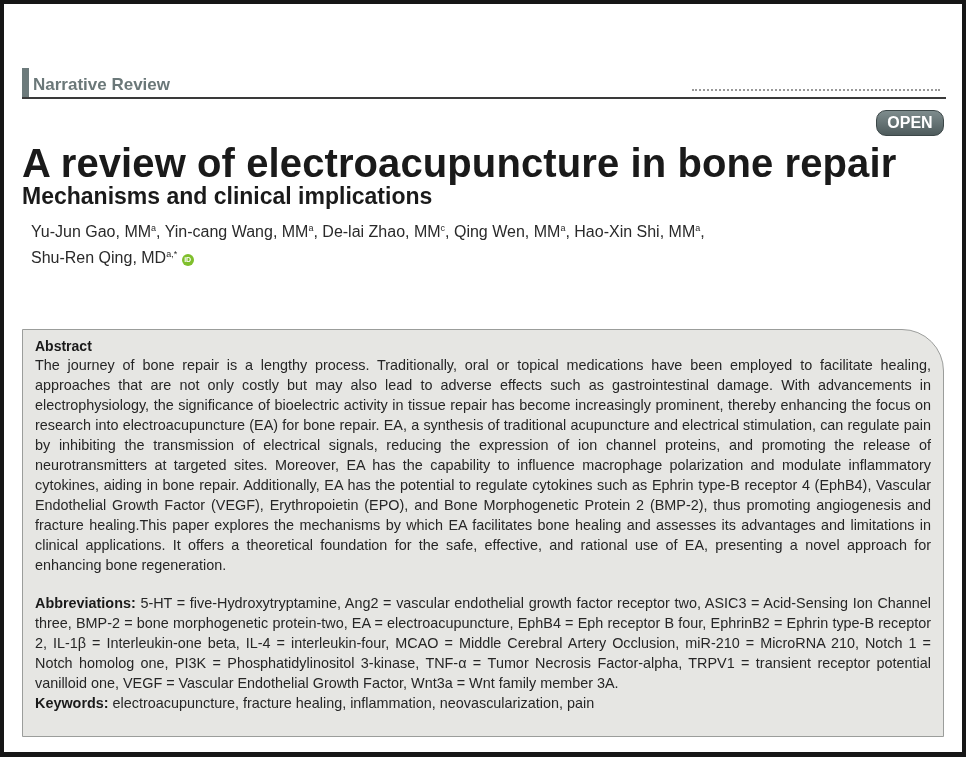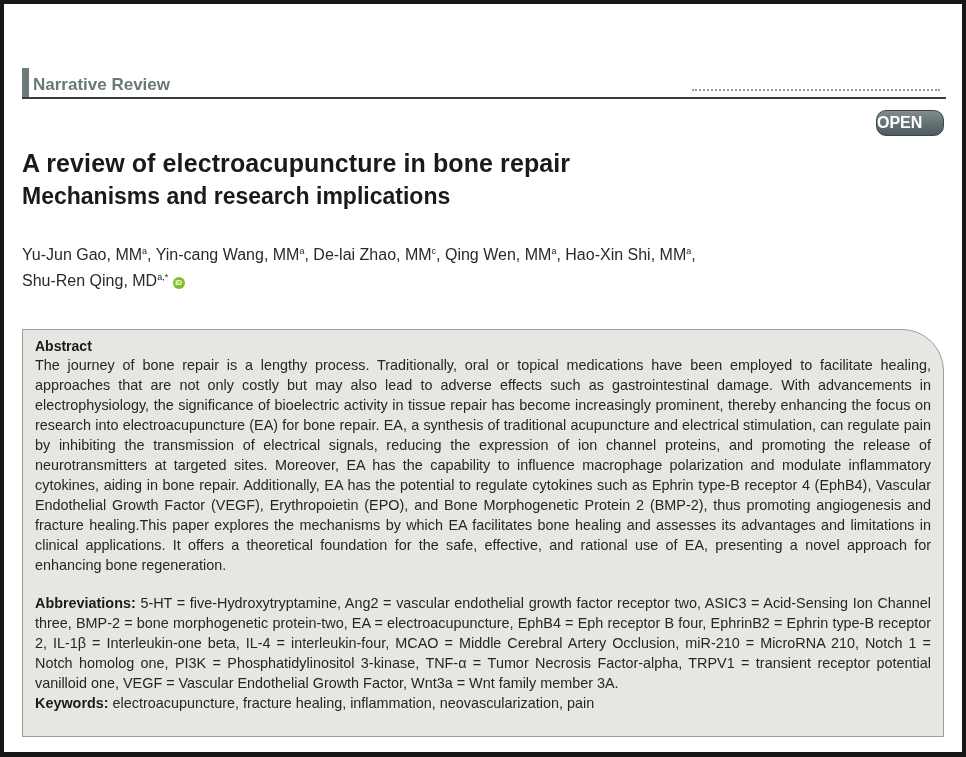--- a/index.html
+++ b/index.html
@@ -62,45 +62,44 @@
     border-top: 2px dotted #9a9a9a;
   }
   .open-badge {
     position: absolute;
     right: 18px; top: 106px;
     width: 66px; height: 24px;
     border-radius: 10px;
     background: linear-gradient(#7e8c8d, #4e5b5c);
     color: #ffffff;
     font-weight: bold; font-size: 16px;
-    text-align: left; line-height: 24px;
+    text-align: center; line-height: 24px;
     border: 1px solid #3c4748;
   }
   .title {
     position: absolute;
     left: 18px; top: 140px;
-    font-size: 25px; font-weight: bold;
+    font-size: 40px; font-weight: bold;
     color: #1a1a1a;
     line-height: 38px;
     letter-spacing: 0.1px;
   }
   .subtitle {
     position: absolute;
     left: 18px; top: 178px;
     font-size: 23px; font-weight: bold;
     color: #1a1a1a;
     line-height: 28px;
   }
   .authors {
     position: absolute;
-    left: 18px; top: 213px;
+    left: 27px; top: 213px;
     width: 900px;
     font-size: 16px; color: #2a2a2a;
     line-height: 22px;
-    margin-top: 23px;
   }
   .authors sup { font-size: 9px; vertical-align: 6px; }
   .orcid {
     display: inline-block;
     width: 12px; height: 12px;
     border-radius: 50%;
     background: #7fbf2c;
     color: #fff; font-size: 7px; font-weight: bold;
     text-align: center; line-height: 12px;
     vertical-align: 1px;
@@ -146,21 +145,21 @@
   <div class="section-label">
     <div class="section-bar"></div>
     <span class="section-text">Narrative Review</span>
   </div>
   <div class="header-rule"></div>
 
   <div class="logo-dots"></div>
   <div class="open-badge">OPEN</div>
 
   <div class="title">A review of electroacupuncture in bone repair</div>
-  <div class="subtitle">Mechanisms and research implications</div>
+  <div class="subtitle">Mechanisms and clinical implications</div>
 
   <div class="authors">
     <span><span>Yu-Jun Gao, MM</span><sup>a</sup></span>,
     <span><span>Yin-cang Wang, MM</span><sup>a</sup></span>,
     <span><span>De-lai Zhao, MM</span><sup>c</sup></span>,
     <span><span>Qing Wen, MM</span><sup>a</sup></span>,
     <span><span>Hao-Xin Shi, MM</span><sup>a</sup></span>,<br>
     <span><span>Shu-Ren Qing, MD</span><sup>a,*</sup></span>
     <span class="orcid">iD</span>
   </div>

